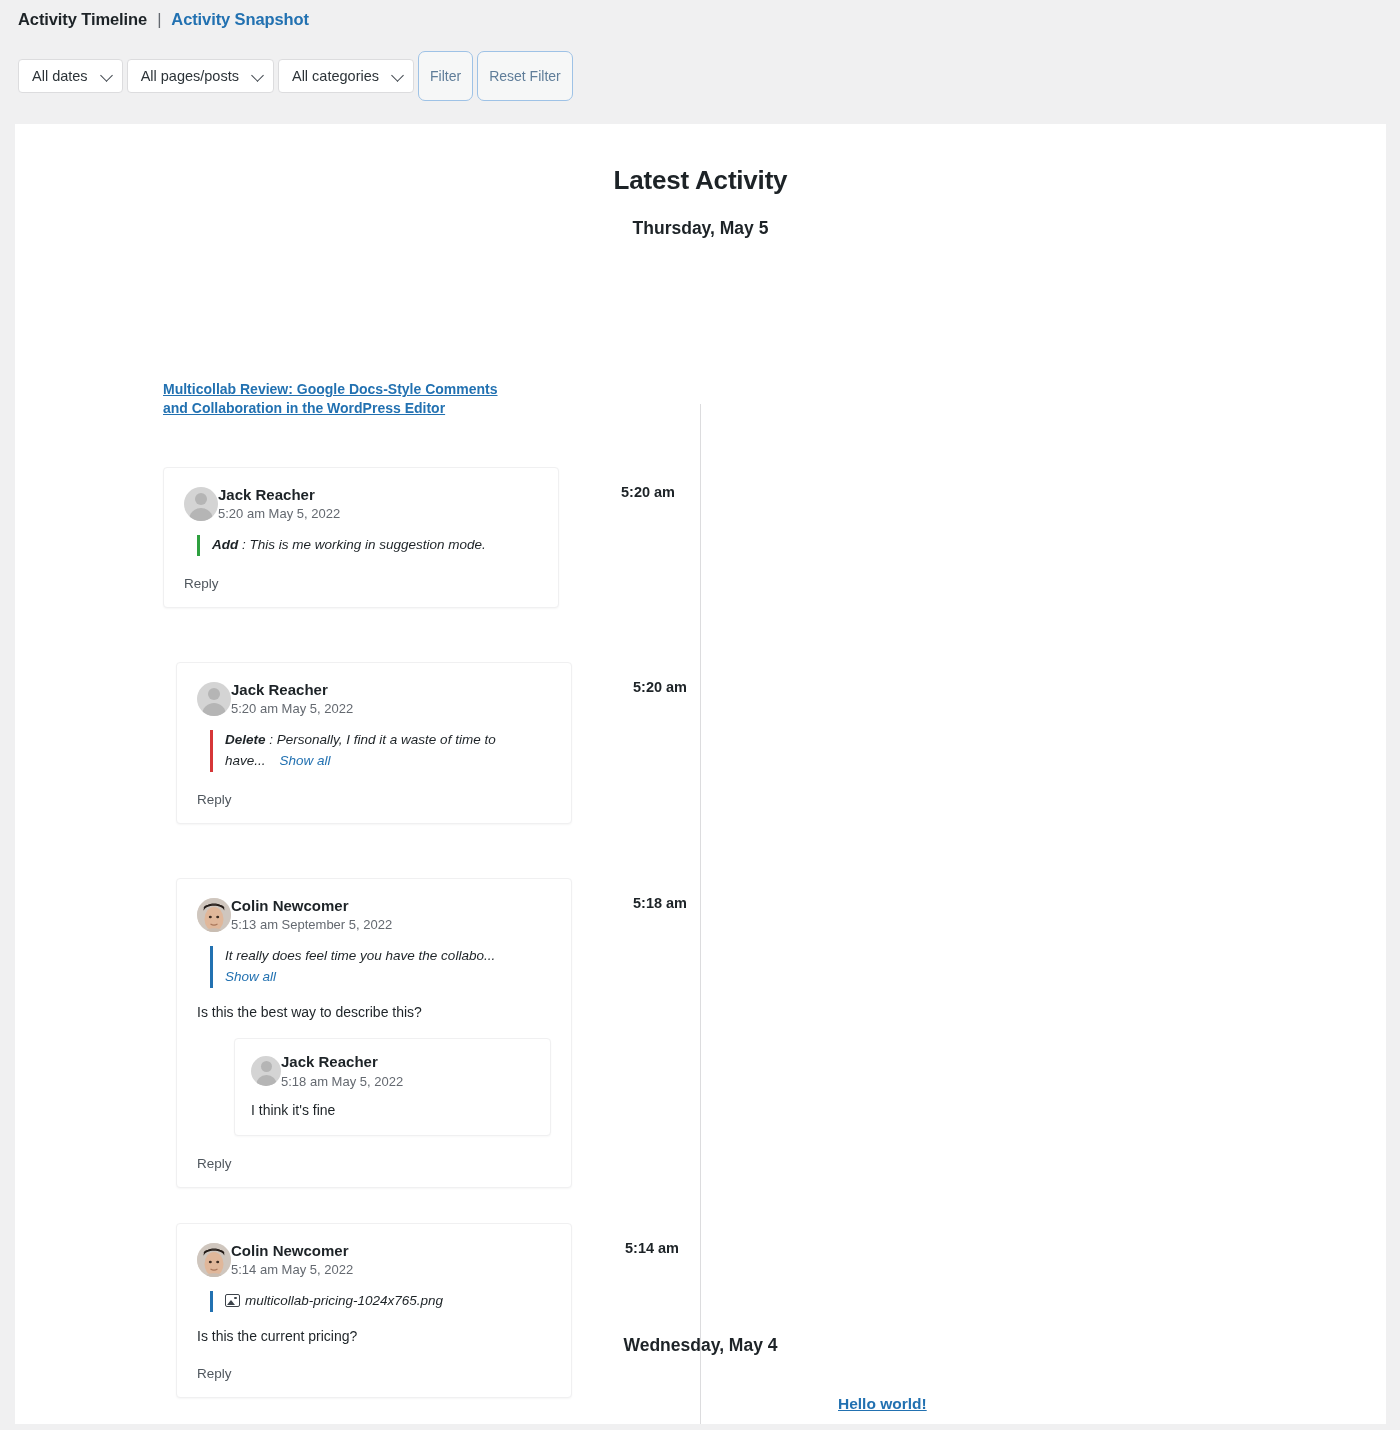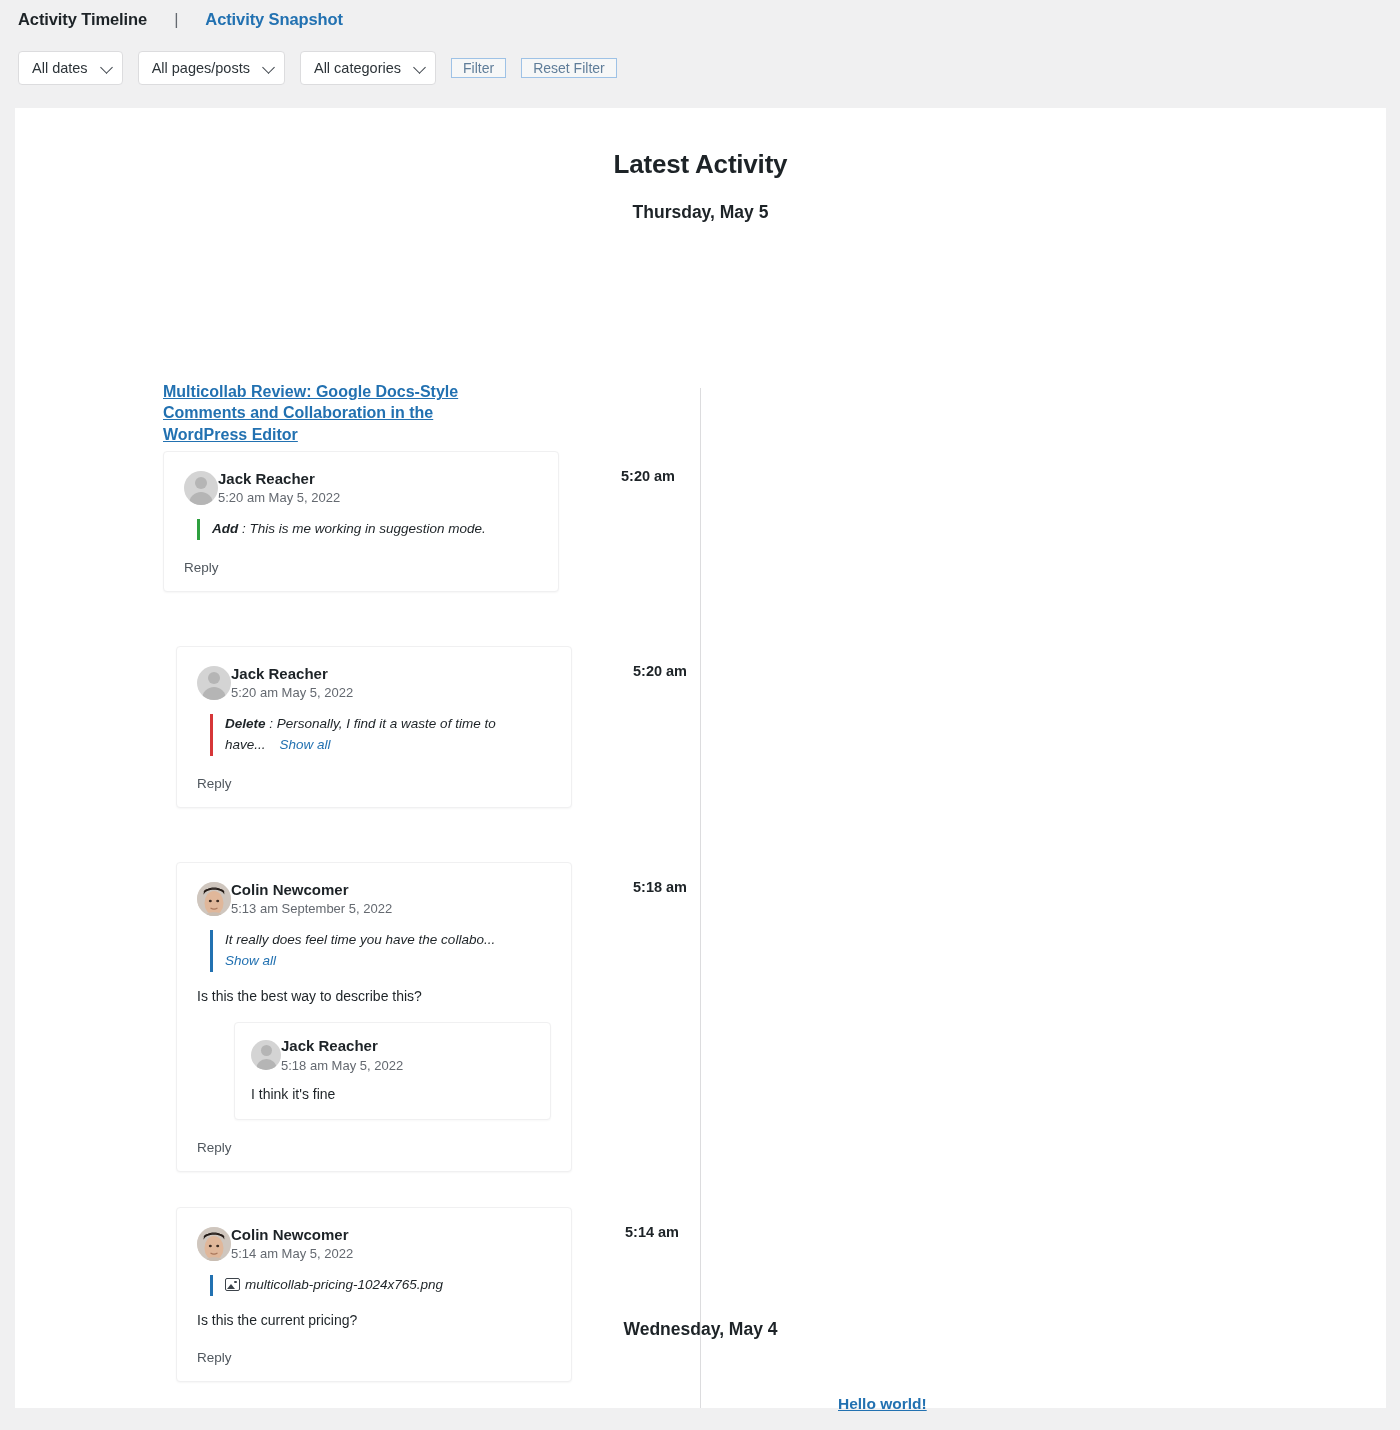--- a/index.html
+++ b/index.html
@@ -12,37 +12,37 @@
     overflow: hidden;
   }
 
   
   .page-head {
     padding: 10px 18px 0 18px;
   }
   .title-row {
     display: flex;
     align-items: baseline;
-    gap: 27px;
+    gap: 10px;
     font-size: 16.5px;
     font-weight: bold;
     letter-spacing: -0.1px;
   }
   .title-main { color: #1d2327; }
   .title-sep { color: #646970; font-weight: normal; }
   .title-alt {
     color: #2271b1;
     font-weight: bold;
     cursor: pointer;
   }
 
   .filter-bar {
     display: flex;
     align-items: center;
-    gap: 15px;
+    gap: 4px;
     margin-top: 22px;
     padding-bottom: 23px;
   }
   .select-box {
     position: relative;
     display: inline-flex;
     align-items: center;
     height: 34px;
     padding: 0 34px 0 13px;
     background: #fff;
@@ -60,25 +60,25 @@
     width: 9px;
     height: 9px;
     margin-top: -5px;
     border-right: 1.7px solid #3c434a;
     border-bottom: 1.7px solid #3c434a;
     transform: rotate(45deg);
   }
   .btn {
     display: inline-flex;
     align-items: center;
-    height: 20px;
+    height: 50px;
     padding: 0 11px;
     background: #f6f7f7;
     border: 1px solid #9ec2e6;
-    border-radius: 0;
+    border-radius: 7px;
     font-size: 14px;
     color: #5f7d99;
     cursor: pointer;
   }
   .btn.reset { background: #f6f7f7; }
 
   
   .panel {
     position: relative;
     margin: 0 14px 0 15px;
@@ -113,23 +113,23 @@
   }
   .axis-a { top: 280px; height: 1037px; }
 
   .timeline {
     position: relative;
   }
 
   .post-link {
     position: absolute;
     left: 148px;
-    top: 158px;
+    top: 141px;
     width: 350px;
-    font-size: 16px;
+    font-size: 14px;
     line-height: 1.33;
     font-weight: bold;
     color: #2271b1;
     text-decoration: underline;
     cursor: pointer;
   }
 
   
   .card {
     position: absolute;

